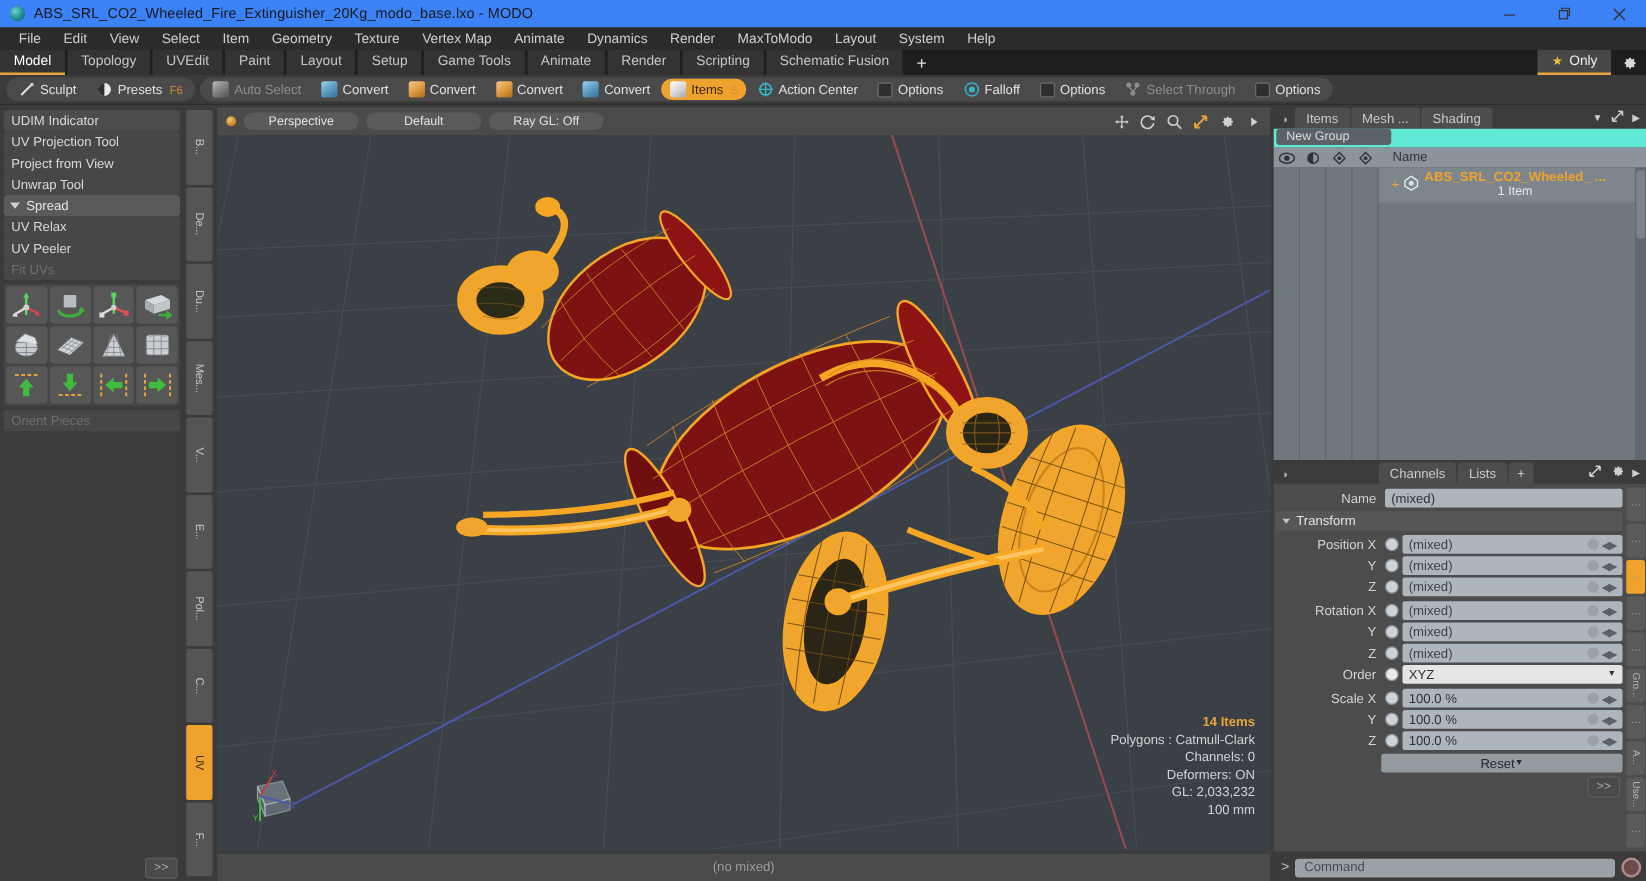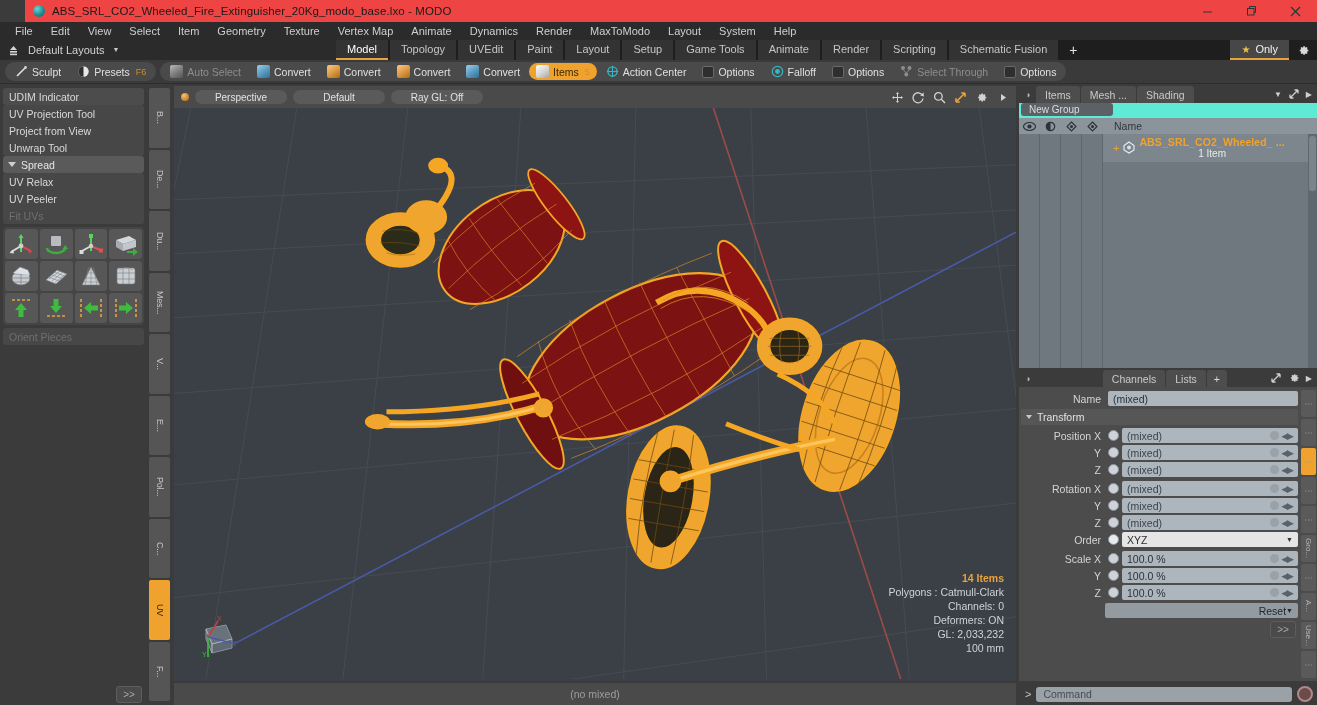--- a/index.html
+++ b/index.html
@@ -6,21 +6,21 @@
   html,body{ background:#1e1e1e; }
   body{
     width:1317px; height:705px; overflow:hidden;
     font-family:"Liberation Sans", sans-serif;
     font-size:11px; color:#c8c8c8;
     -webkit-font-smoothing:antialiased;
   }
   .app{ position:relative; width:1317px; height:705px; background:#3b3b3b; display:flex; flex-direction:column; }
 
   
-  .titlebar{ height:22px; background:#ef4444; display:flex; align-items:center; flex:0 0 22px;margin-left:25px; }
+  .titlebar{ height:22px; background:#3b82f6; display:flex; align-items:center; flex:0 0 22px; }
   .titlebar .tb-left{ display:flex; align-items:center; gap:7px; padding-left:8px; flex:1; }
   .app-dot{ width:12px; height:12px; border-radius:50%;
             background:radial-gradient(circle at 35% 32%, #6fd6d0 0%, #1d8c93 55%, #0d5e66 100%); }
   .tb-title{ color:#1a1a1a; font-size:11.5px; letter-spacing:.1px; }
   .win-btns{ display:flex; height:22px; }
   .win-btn{ width:44px; height:22px; display:flex; align-items:center; justify-content:center;
             color:#2a2a2a; font-size:12px; }
   .win-btn svg{ display:block; }
 
   
@@ -155,21 +155,21 @@
   .pf-end{ display:flex; align-items:center; gap:2px; }
   .circ-sm{ width:9px;height:9px; border-radius:50%; background:#9aa2a8; }
   .arrows{ color:#5a6167; font-size:9px; letter-spacing:-1px; }
   .sect-row{ height:16px; background:#565656; display:flex; align-items:center; gap:5px; padding-left:5px;
              font-size:10.5px; color:#e2e2e2; margin:2px 2px;}
   .tri-sm{ width:0;height:0;border-left:3px solid transparent;border-right:3px solid transparent;border-top:4px solid #c8c8c8;}
   .dd{ flex:1; height:15px; background:#e5e5e5; border-radius:2px; display:flex; align-items:center;
        justify-content:space-between; padding:0 5px; font-size:10.5px; color:#2b3136; }
   .reset-row{ padding:2px 2px 0 2px; display:flex; }
   .reset-dd{ flex:1; margin-left:84px; height:15px; background:#939ba1; border-radius:2px;
-             display:flex; align-items:center; justify-content:flex-end; padding:0 5px;
+             display:flex; align-items:center; justify-content:center; padding:0 5px;
              font-size:10.5px; color:#23282c; }
   .prop-bottom{ display:flex; justify-content:flex-end; padding:3px 4px 0 0;}
   .prop-vtabs{ width:17px; flex:0 0 17px; display:flex; flex-direction:column; gap:2px; padding:3px 1px; }
   .pvtab{ flex:1; background:#5a5a5a; border-radius:2px; display:flex; align-items:center; justify-content:center;
           font-size:8px; color:#b8b8b8; writing-mode:vertical-rl; overflow:hidden;}
   .pvtab.active{ background:#f0a22e; color:#4a3000; }
   .dots{ color:#9a9a9a; font-size:8px; letter-spacing:0; line-height:7px; writing-mode:vertical-rl;}
 
   
   .cmdbar{ height:22px; background:#3b3b3b; display:flex; align-items:center; gap:5px; padding:0 4px; flex:0 0 22px;}
@@ -221,31 +221,20 @@
     <div class="menu-item">Animate</div>
     <div class="menu-item">Dynamics</div>
     <div class="menu-item">Render</div>
     <div class="menu-item">MaxToModo</div>
     <div class="menu-item">Layout</div>
     <div class="menu-item">System</div>
     <div class="menu-item">Help</div>
   </div>
 
   <div class="layoutbar">
-    <div class="lb-left">
-      <span class="lb-icon">
-        <svg width="13" height="13" viewBox="0 0 13 13">
-            <polygon points="6.5,2 10,6 3,6" fill="#d6d6d6"></polygon>
-            <rect x="3" y="7" width="7" height="1.6" fill="#d6d6d6"></rect>
-            <rect x="3" y="9.6" width="7" height="1.6" fill="#d6d6d6"></rect>
-          </svg>
-      </span>
-      <span class="lb-label">Default Layouts</span>
-      <span class="caret">▼</span>
-    </div>
     <div class="lb-tabs">
       <div class="lb-tab active">Model</div>
       <div class="lb-tab">Topology</div>
       <div class="lb-tab">UVEdit</div>
       <div class="lb-tab">Paint</div>
       <div class="lb-tab">Layout</div>
       <div class="lb-tab">Setup</div>
       <div class="lb-tab">Game Tools</div>
       <div class="lb-tab">Animate</div>
       <div class="lb-tab">Render</div>

